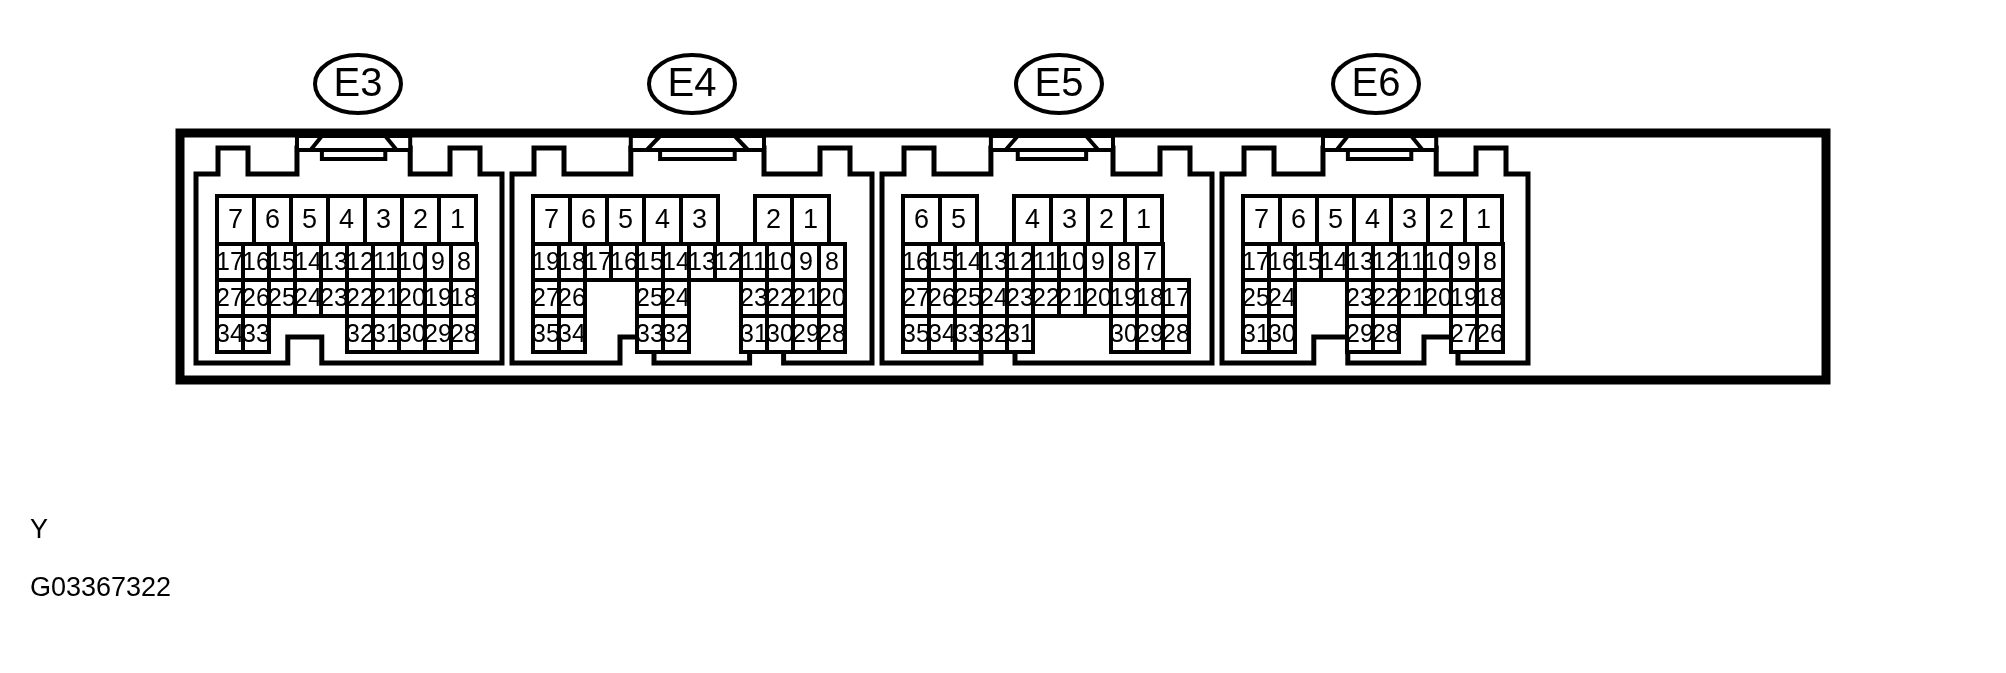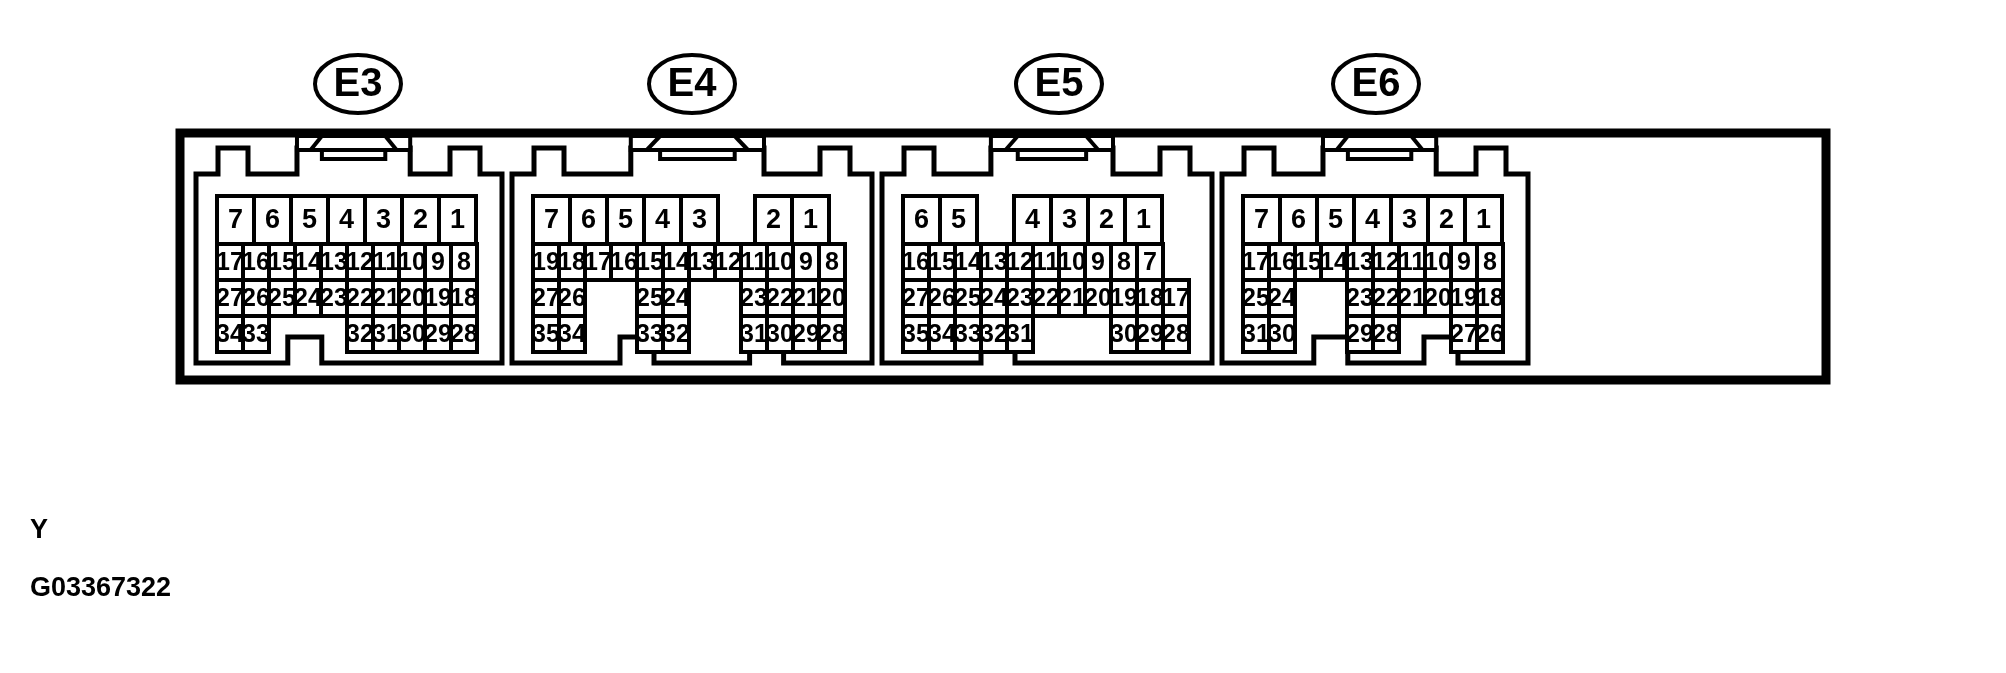--- a/index.html
+++ b/index.html
@@ -4,21 +4,21 @@
 <title>Connector Pinout Diagram</title>
 <style>
   html,body{margin:0;padding:0;background:#ffffff;}
   body{
     width:2006px;height:673px;
     font-family:"Liberation Sans", sans-serif;
     color:#000;
     overflow:hidden;
     position:relative;
   }
-  #diagram-root{position:absolute;left:0;top:0;width:1912px;height:673px;font-weight:bold;}
+  #diagram-root{position:absolute;left:0;top:0;width:1912px;height:673px;}
   svg{display:block;}
   .pin-text{
     font-family:"Liberation Sans", sans-serif;
     text-anchor:middle;
     dominant-baseline:middle;
     fill:#000;
   }
   .conn-label-text{
     font-family:"Liberation Sans", sans-serif;
     font-size:40px;

